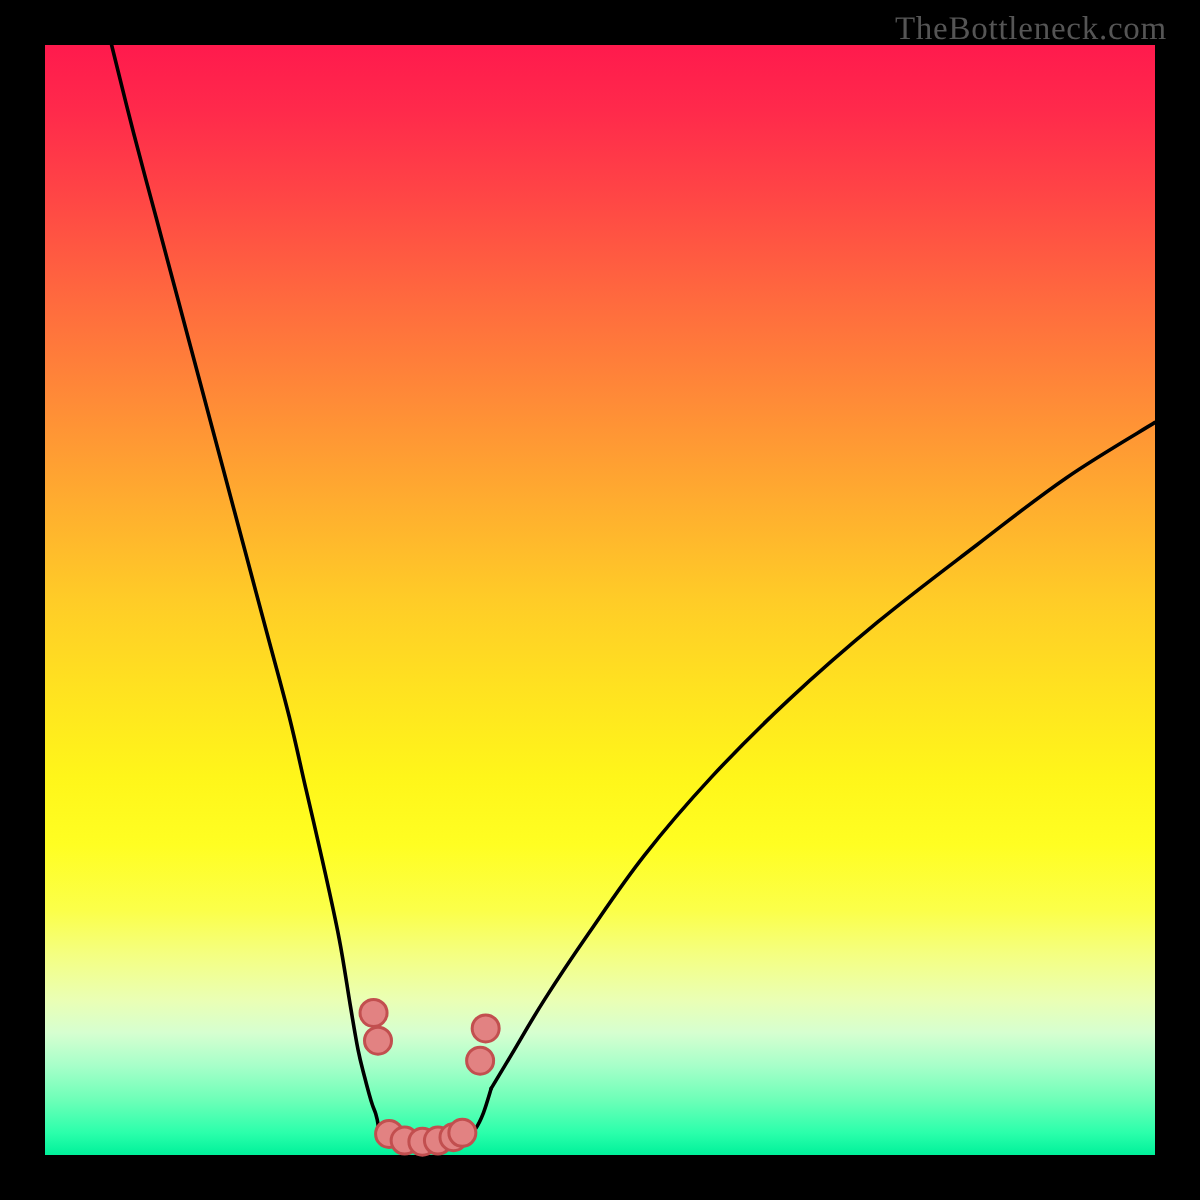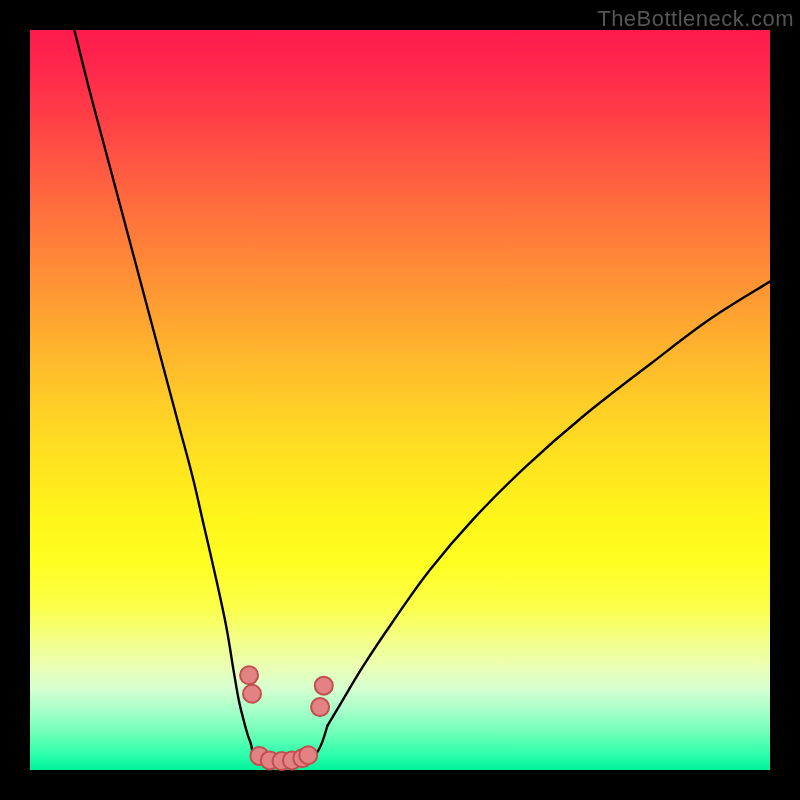--- a/index.html
+++ b/index.html
@@ -41,26 +41,27 @@
       #d6ffd0 89%,
       #a6ffc9 92%,
       #6effb8 95%,
       #2bffab 98%,
       #00f19a 100%
     );
   }
   .watermark {
     position: absolute;
     top: 6px;
-    right: 6px;
+    right: 22px;
     color: #555;
     font-size: 22px;
     font-weight: 500;
     letter-spacing: 0.5px;
     user-select: none;
+    font-family: Liberation Serif, serif;
   }
   svg.overlay {
     position: absolute;
     left: 0;
     top: 0;
     width: 740px;
     height: 740px;
     overflow: visible;
   }
 </style>

